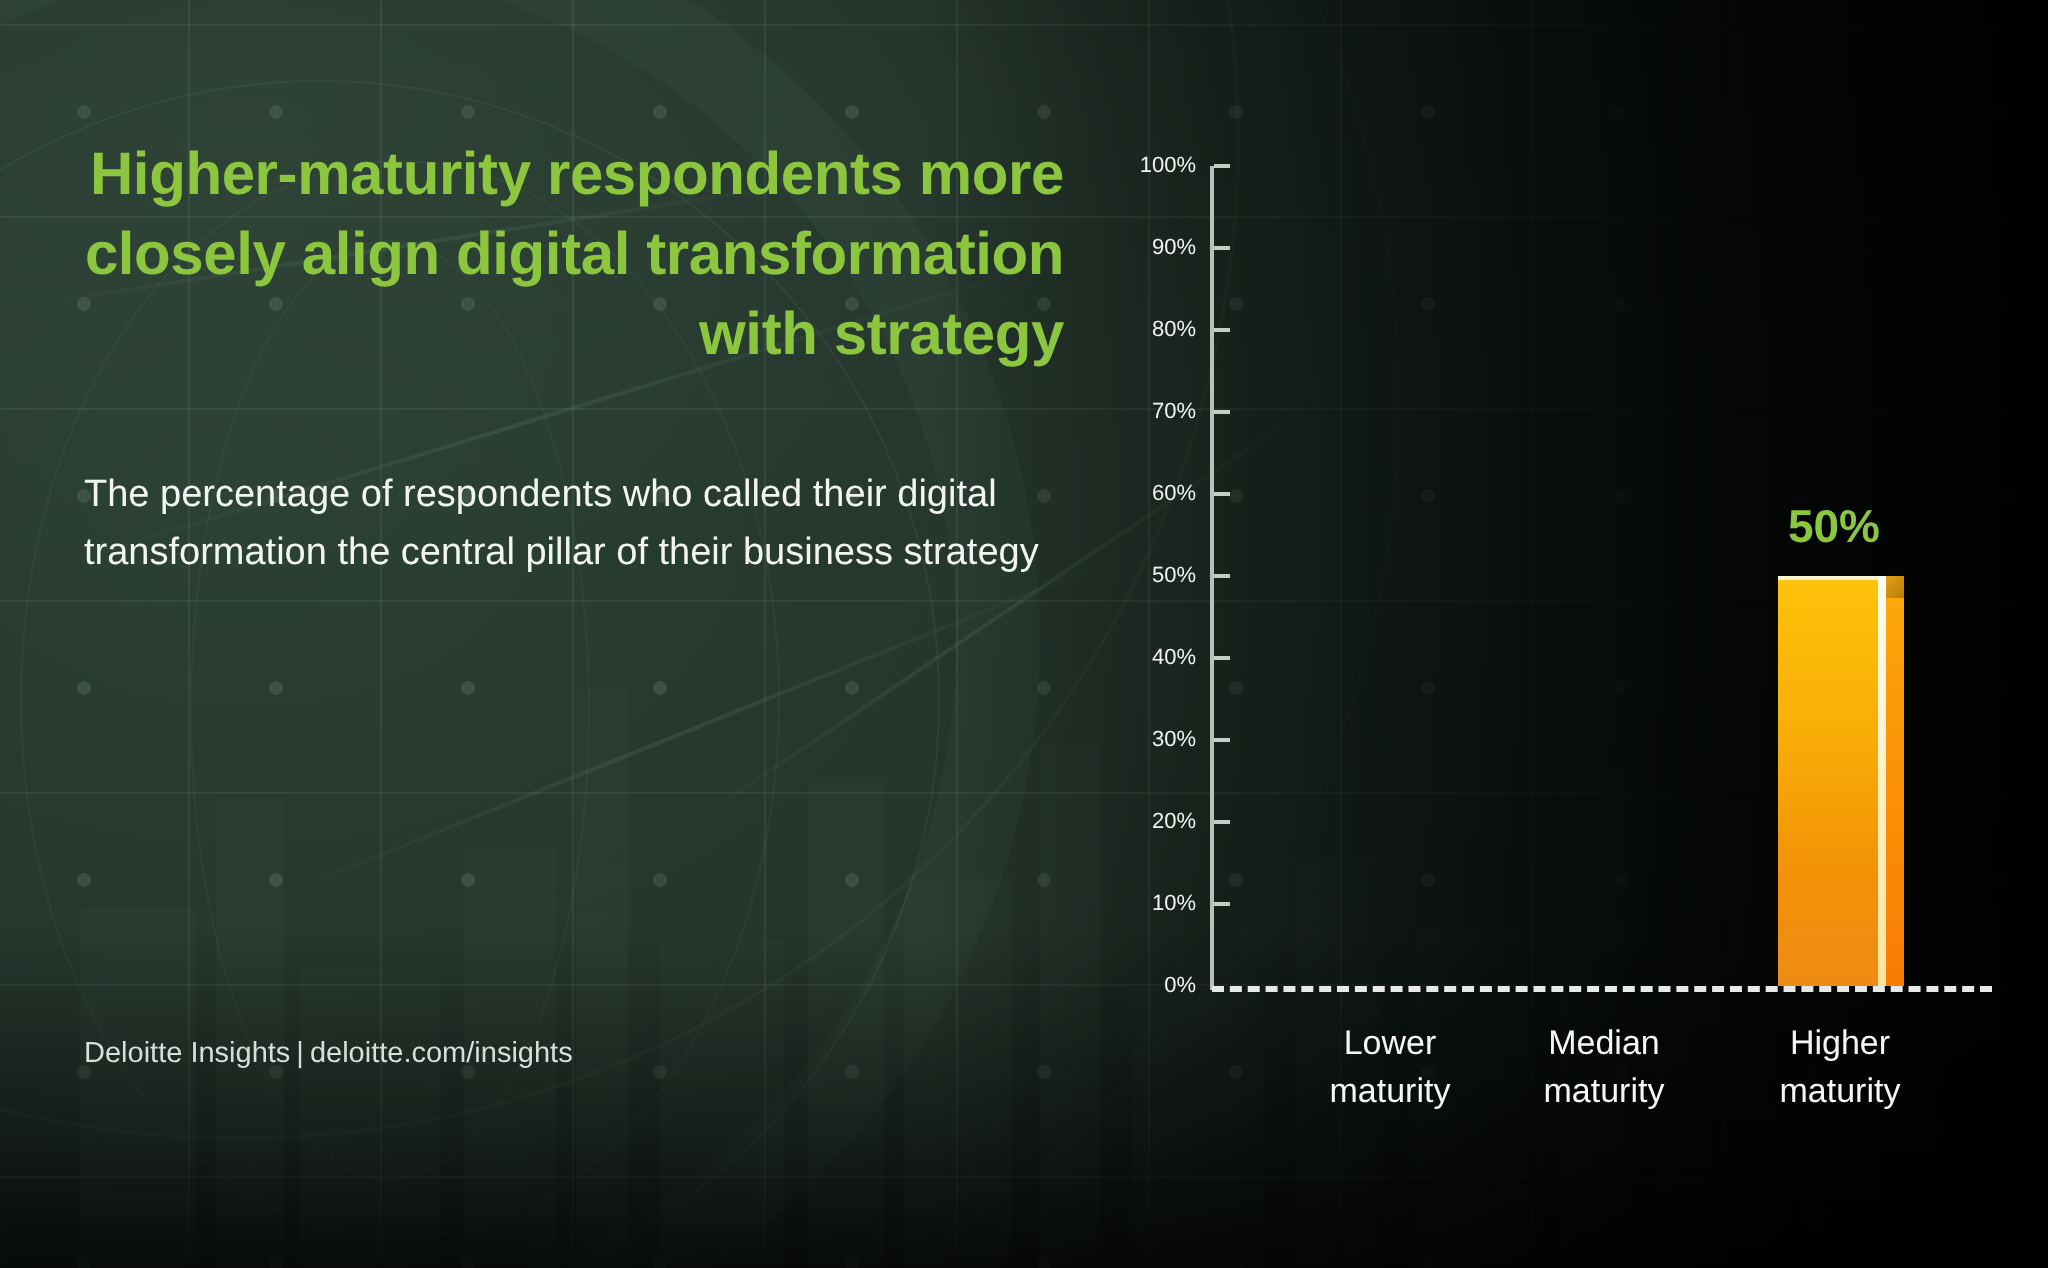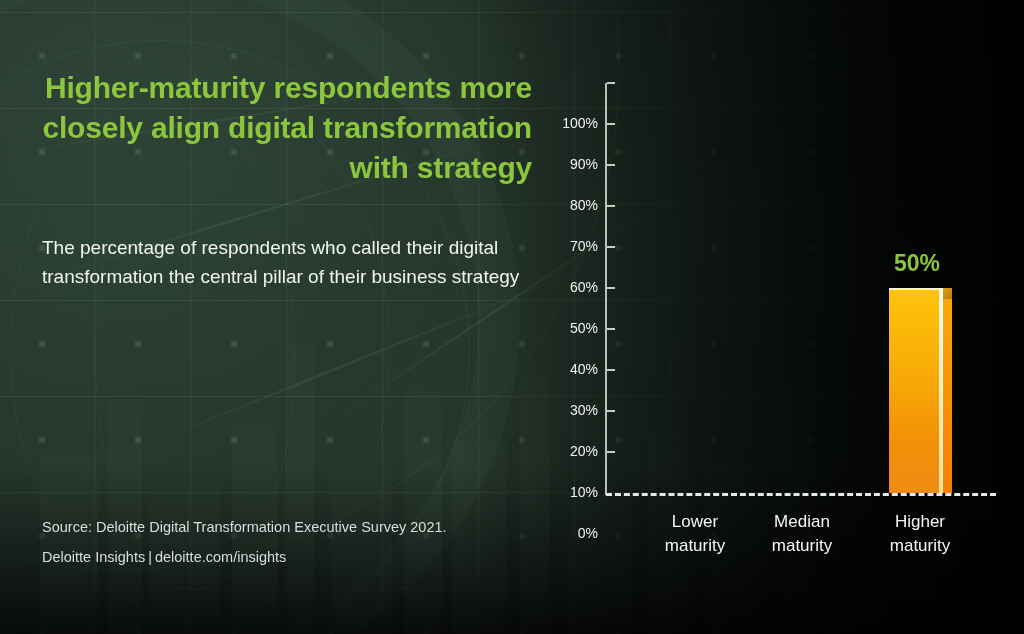--- a/index.html
+++ b/index.html
@@ -181,24 +181,23 @@
     left: 0;
     top: 0;
     width: 58px;
     height: 420px;
   }
   .y-label {
     position: absolute;
     right: 0;
     transform: translateY(-50%);
     color: #f0f2f0;
-    font-size: 14px;
+    font-size: 11px;
     text-align: right;
     white-space: nowrap;
-    margin-top: 40px;
   }
   .y-axis {
     position: absolute;
     left: 65px;
     top: 5px;
     width: 2px;
     height: 412px;
     background: #b9c0ba;
   }
   .tick {
@@ -322,21 +321,20 @@
   <div class="top-glow"></div>
   <div class="dark-right"></div>
   <div class="bottom-fade"></div>
 
   <div class="left-col">
     <h1 class="headline">Higher-maturity respondents more closely align digital transformation with strategy</h1>
     <p class="subhead">The percentage of respondents who called their digital transformation the central pillar of their business strategy</p>
   </div>
 
   <div class="source-block">
-    <p class="source-line">Source: Deloitte Digital Transformation Executive Survey 2021.</p>
     <p class="source-line">
       <span>Deloitte Insights</span><span class="sep">|</span><span>deloitte.com/insights</span>
     </p>
   </div>
 
   <div class="chart">
     <div class="y-labels">
         <div class="y-label" style="top: 415px;">0%</div>
         <div class="y-label" style="top: 374px;">10%</div>
         <div class="y-label" style="top: 333px;">20%</div>

